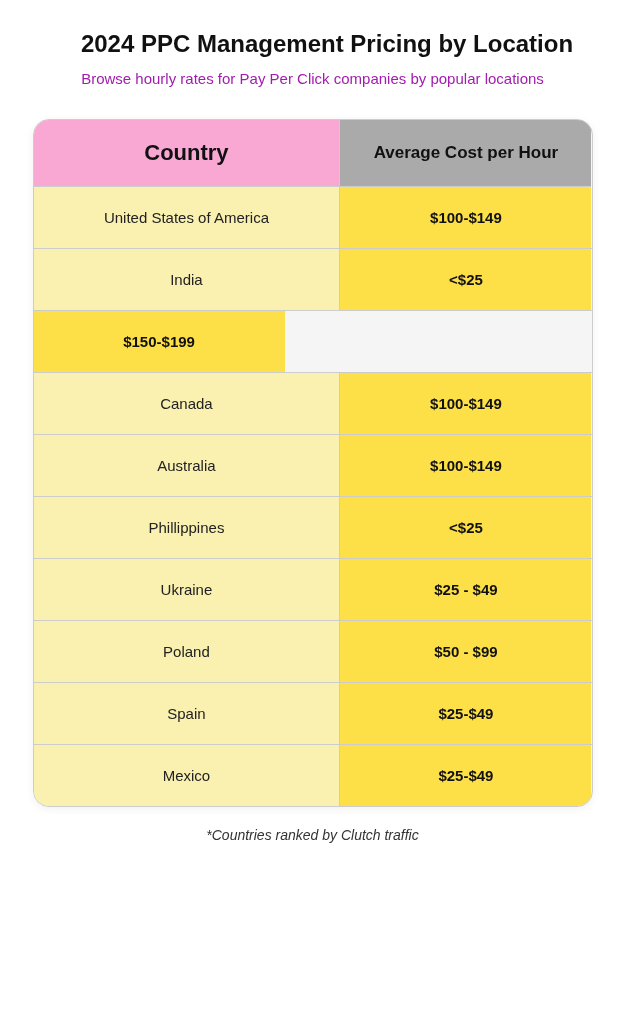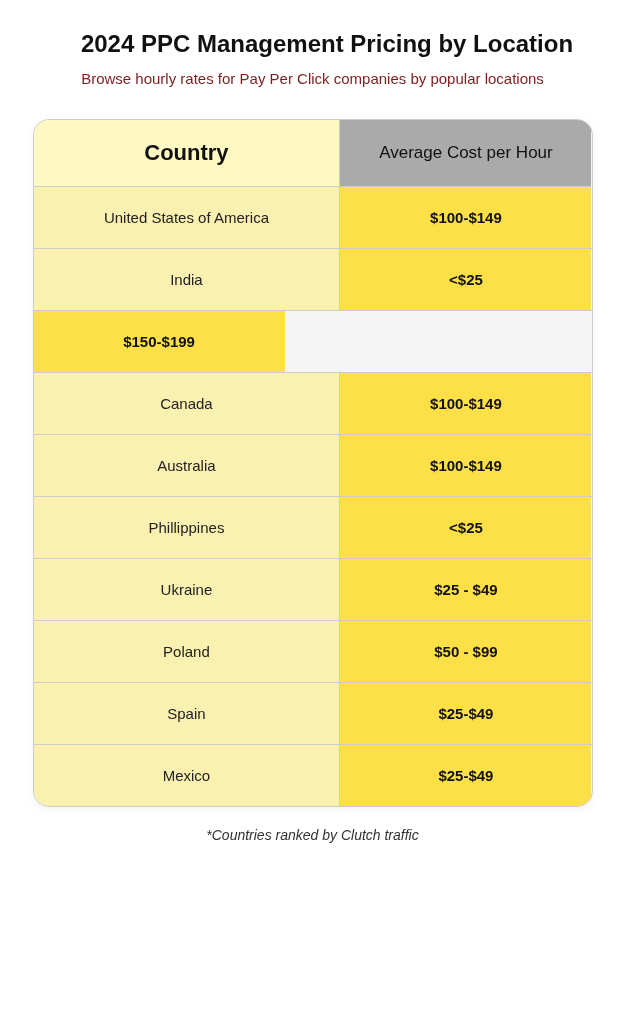--- a/index.html
+++ b/index.html
@@ -23,21 +23,21 @@
       font-size: 24px;
       font-weight: 900;
       color: #111111;
       text-align: center;
       margin-bottom: 10px;
       margin-left: 29px;
     }
 
     .page-subtitle {
       font-size: 15px;
-      color: #7f1d1d;
+      color: #a21caf;
       text-align: center;
       margin-bottom: 28px;
       line-height: 1.5;
     }
 
     .table-container {
       width: 560px;
       border-radius: 16px;
       border: 1px solid #cccccc;
       overflow: hidden;
@@ -45,42 +45,42 @@
       background: #f5f5f5;
     }
 
     .table-header {
       display: flex;
       width: 100%;
     }
 
     .col-country-header {
       width: 55%;
-      background: #fef9c3;
+      background: #f9a8d4;
       padding: 20px 16px;
       display: flex;
       align-items: center;
       justify-content: center;
       font-size: 22px;
       font-weight: 700;
       color: #111111;
       border-right: 1px solid #cccccc;
       border-bottom: 1px solid #cccccc;
     }
 
     .col-cost-header {
       width: 45%;
       background: #aaaaaa;
       padding: 16px 16px;
       display: flex;
       align-items: center;
       justify-content: center;
       text-align: center;
       font-size: 17px;
-      font-weight: 400;
+      font-weight: 700;
       color: #111111;
       border-bottom: 1px solid #cccccc;
     }
 
     .table-row {
       display: flex;
       width: 100%;
       border-bottom: 1px solid #cccccc;
     }
 

